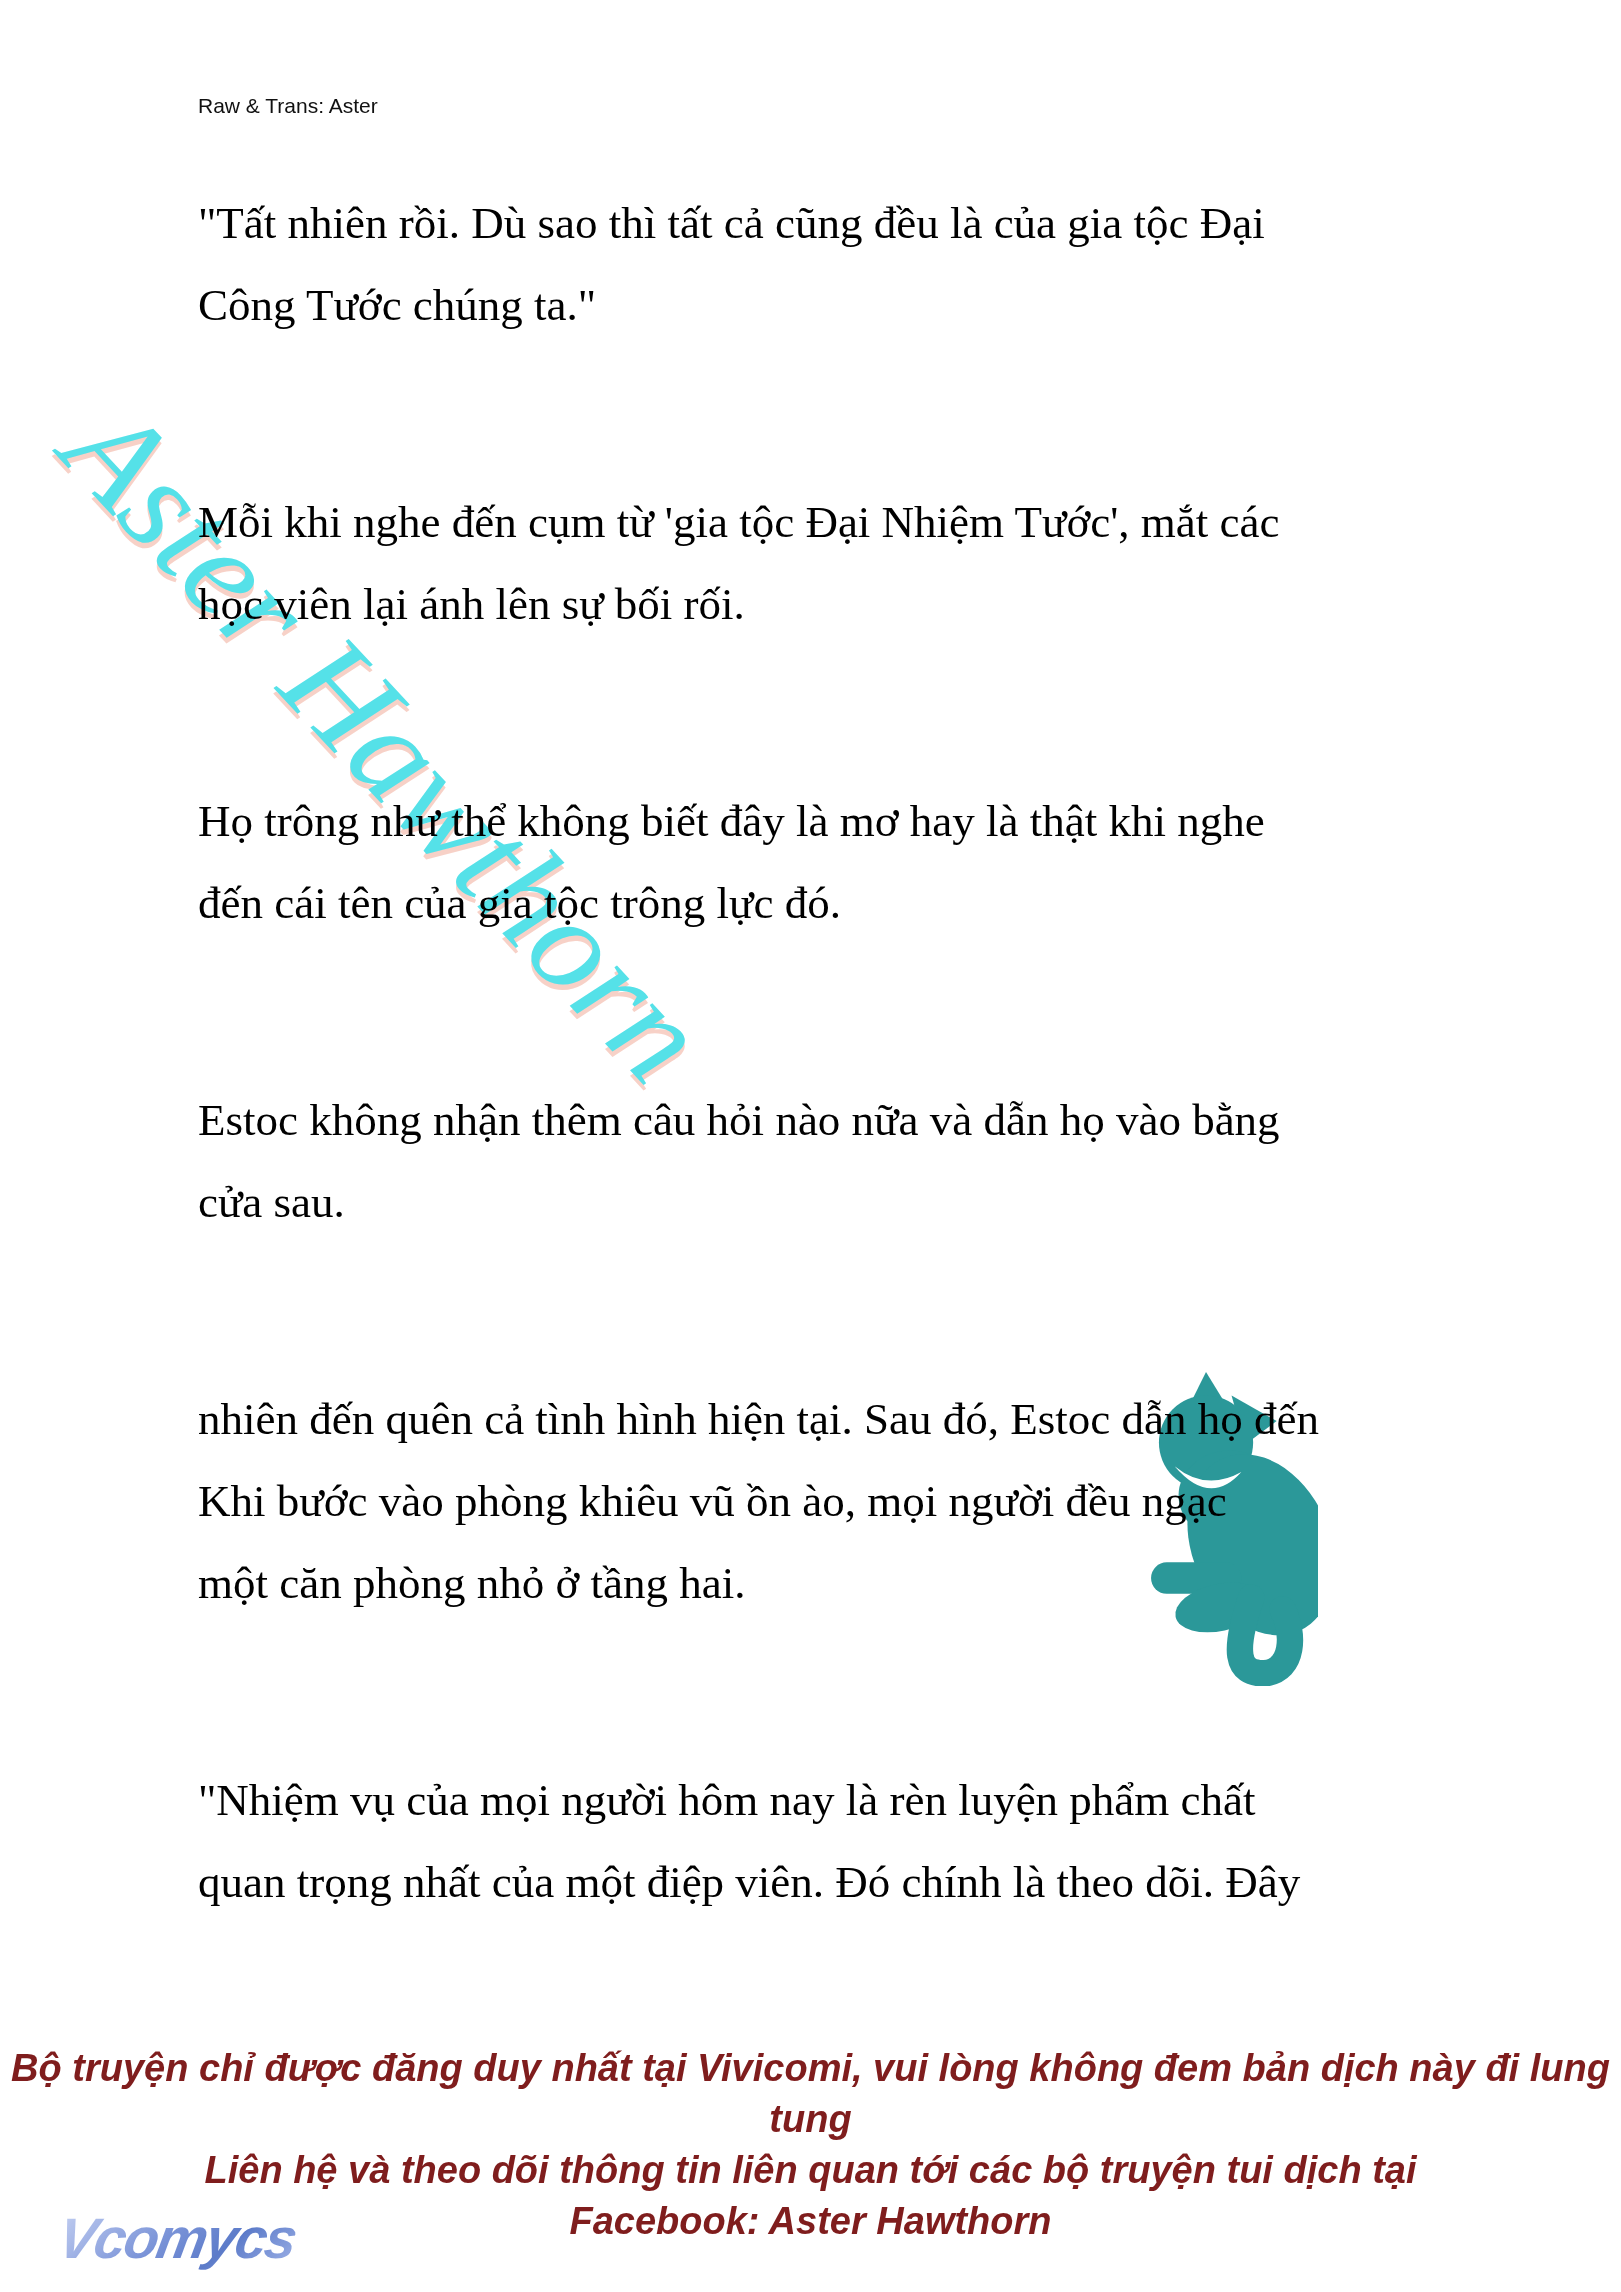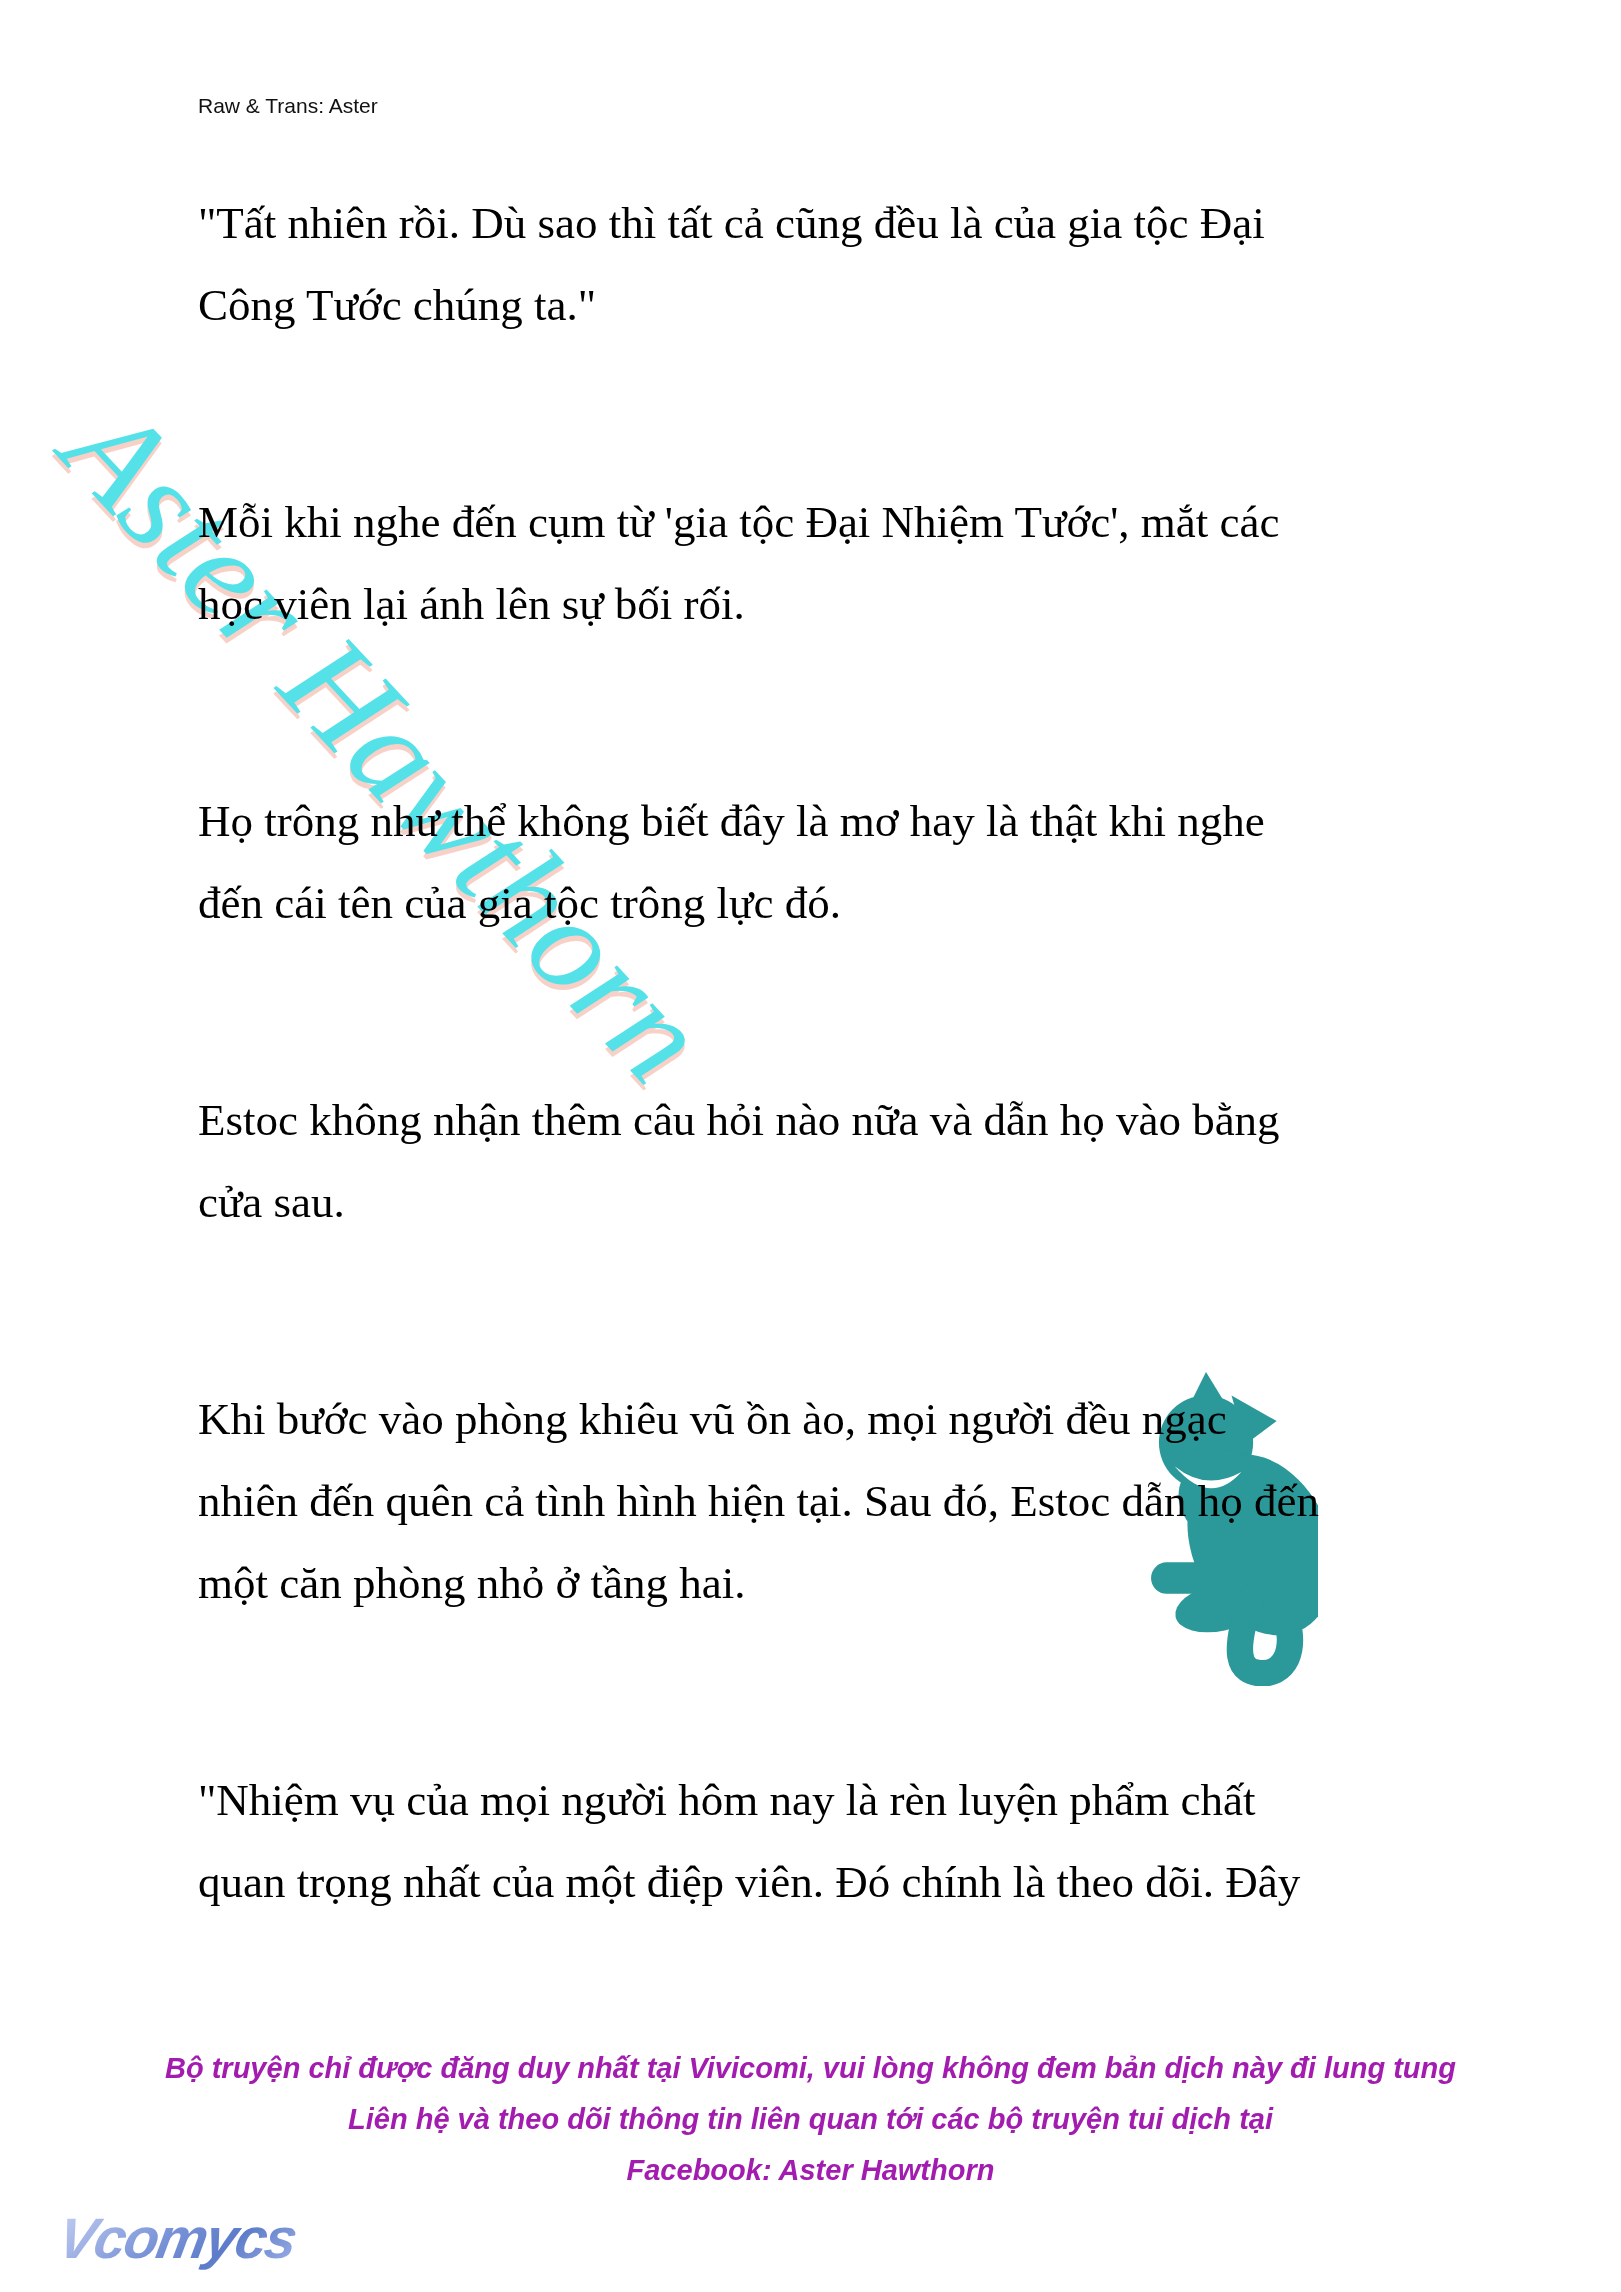--- a/index.html
+++ b/index.html
@@ -36,22 +36,22 @@
     z-index:2;
   }
   .para{margin:0 0 135px 0;}
   .para:last-child{margin-bottom:0;}
   .line{white-space:nowrap;}
   .footer-note{
     position:absolute;left:0;top:2043px;width:1621px;
     text-align:center;
     font-family:"Liberation Sans", sans-serif;
     font-style:italic;font-weight:bold;
-    font-size:29px;line-height:51px;
-    color:#a21caf;
+    font-size:38px;line-height:51px;
+    color:#7f1d1d;
     z-index:2;
   }
   .site-logo{
     position:absolute;left:59px;top:2205px;
     font-family:"Liberation Sans", sans-serif;
     font-style:italic;font-weight:bold;
     font-size:57px;letter-spacing:-2px;
     transform:skewX(-10deg);
     background:linear-gradient(135deg,#c4d0f2 0%,#7b94d8 45%,#5c7bc9 70%,#9db1e6 100%);
     -webkit-background-clip:text;background-clip:text;
@@ -102,22 +102,22 @@
     </div>
     <div class="para">
       <div class="line">Họ trông như thể không biết đây là mơ hay là thật khi nghe</div>
       <div class="line">đến cái tên của gia tộc trông lực đó.</div>
     </div>
     <div class="para">
       <div class="line">Estoc không nhận thêm câu hỏi nào nữa và dẫn họ vào bằng</div>
       <div class="line">cửa sau.</div>
     </div>
     <div class="para">
+      <div class="line">nhiên đến quên cả tình hình hiện tại. Sau đó, Estoc dẫn họ đến</div>
       <div class="line">Khi bước vào phòng khiêu vũ ồn ào, mọi người đều ngạc</div>
-      <div class="line">nhiên đến quên cả tình hình hiện tại. Sau đó, Estoc dẫn họ đến</div>
       <div class="line">một căn phòng nhỏ ở tầng hai.</div>
     </div>
     <div class="para">
       <div class="line">"Nhiệm vụ của mọi người hôm nay là rèn luyện phẩm chất</div>
       <div class="line">quan trọng nhất của một điệp viên. Đó chính là theo dõi. Đây</div>
     </div>
   </div>
 
   <div class="footer-note">
     <div>Bộ truyện chỉ được đăng duy nhất tại Vivicomi, vui lòng không đem bản dịch này đi lung tung</div>

